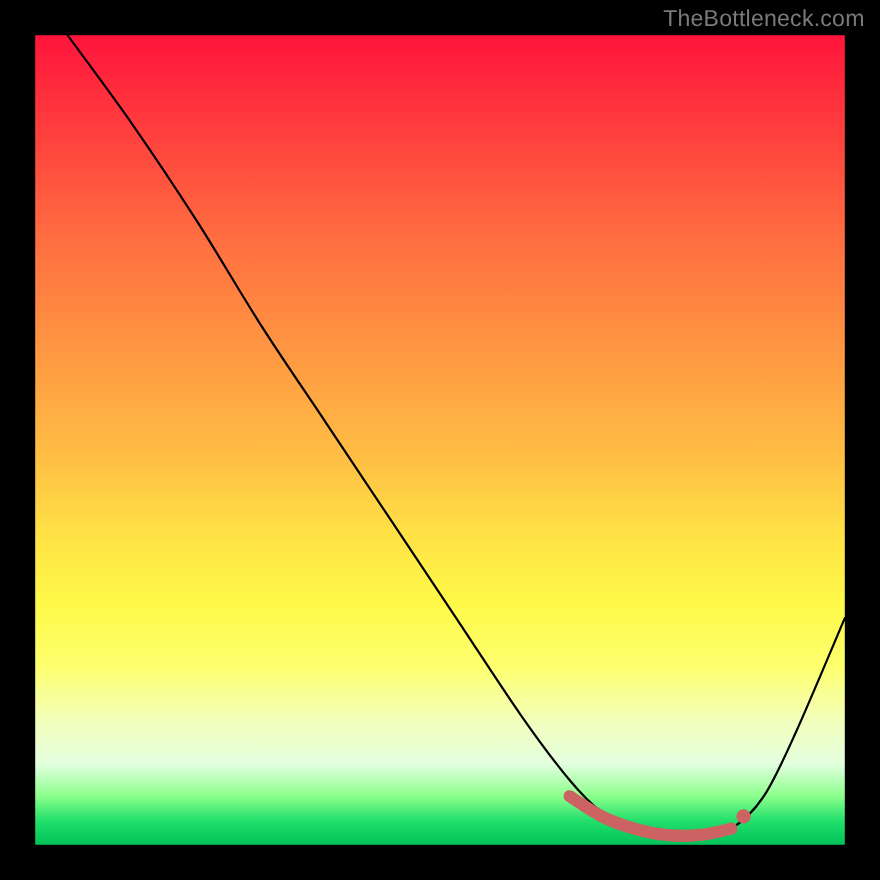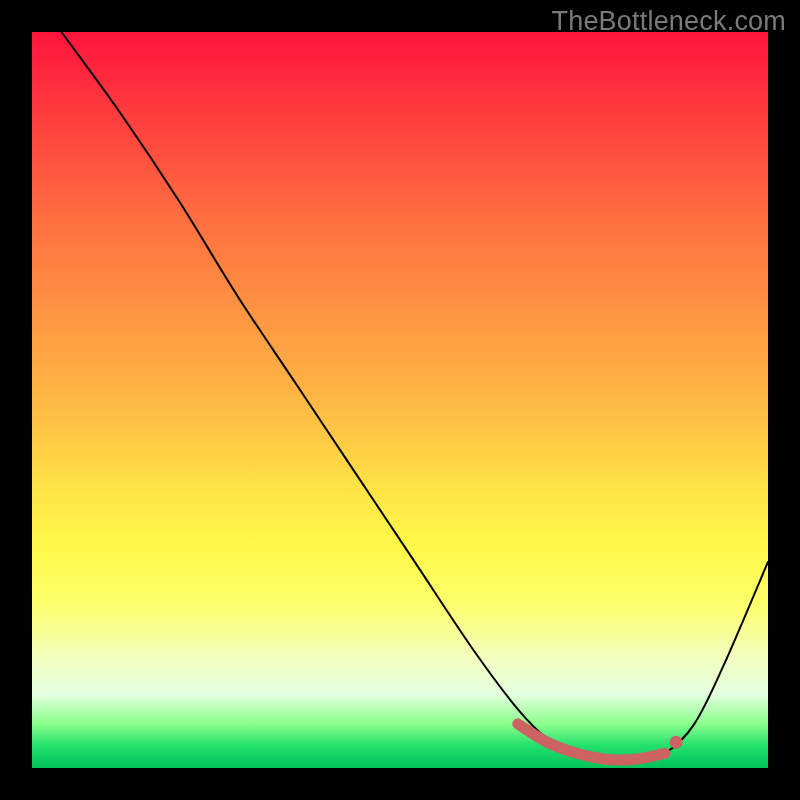--- a/index.html
+++ b/index.html
@@ -32,21 +32,21 @@
       #8cff8c 94%,
       #22e06b 97%,
       #00c25a 100%
     );
   }
   .watermark {
     position: absolute;
     top: 6px;
     right: 14px;
     color: #7a7a7a;
-    font-size: 27px;
+    font-size: 21px;
     font-weight: 500;
     letter-spacing: 0.2px;
     user-select: none;
   }
   svg.curve {
     position: absolute;
     left: 0;
     top: 0;
     width: 736px;
     height: 736px;

